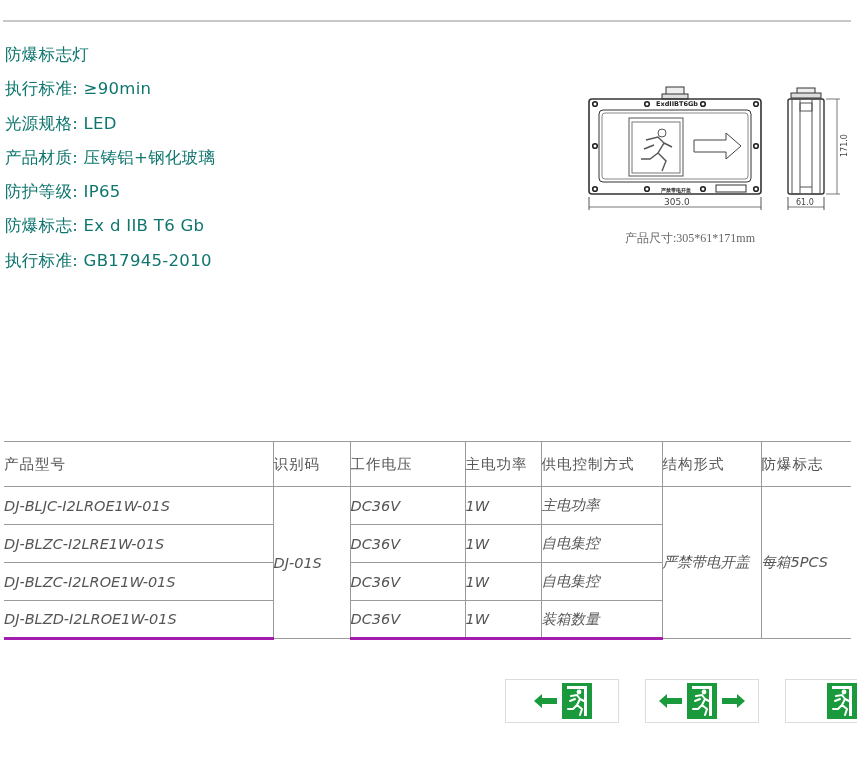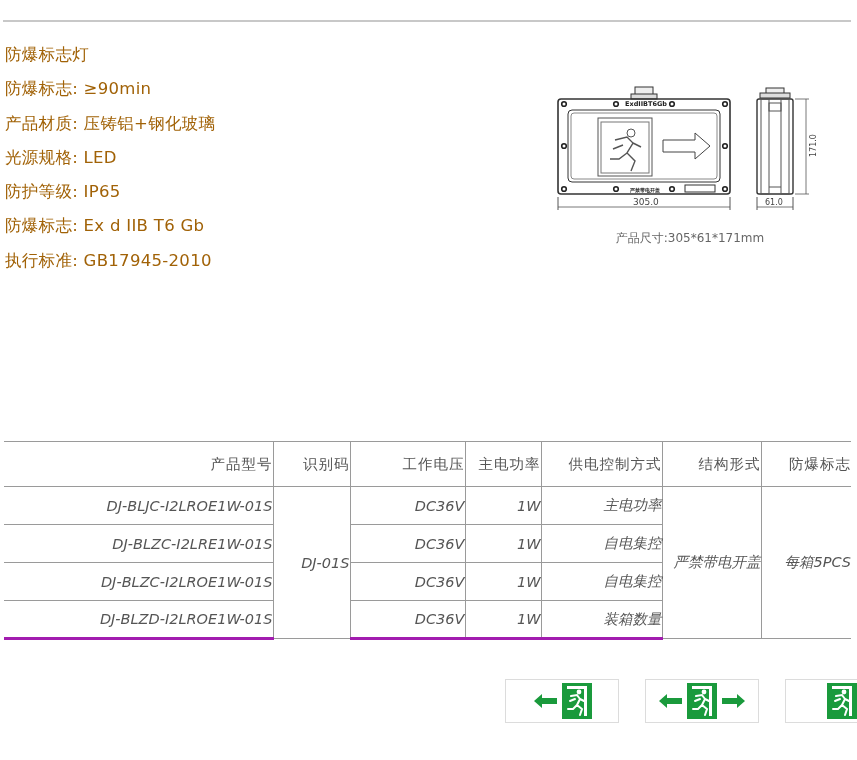--- a/index.html
+++ b/index.html
@@ -2,48 +2,48 @@
 <html><head>
 <meta charset="utf-8">
 <style>
   * { margin: 0; padding: 0; box-sizing: border-box; }
   html, body { width: 857px; height: 760px; background: #ffffff; overflow: hidden; }
   body { position: relative; font-family: "DejaVu Sans", "Liberation Sans", sans-serif; color: #555555; }
 
   .top-rule { position: absolute; left: 3px; top: 20px; width: 848px; height: 2px; background: #c8c8c8; }
 
   .specs { position: absolute; left: 5px; top: 38px; }
-  .spec-line { height: 34.3px; line-height: 34px; font-size: 16.5px; color: #a16207; white-space: nowrap; letter-spacing: 0.3px; }
+  .spec-line { height: 34.3px; line-height: 34px; font-size: 16.5px; color: #0f766e; white-space: nowrap; letter-spacing: 0.3px; }
   .spec-line sup { font-size: 8px; vertical-align: 8px; }
 
-  .drawing { position: absolute; left: 555px; top: 85px; }
-  .drawing-caption { position: absolute; left: 555px; top: 230px; width: 270px; text-align: center; font-size: 12px; color: #666; }
+  .drawing { position: absolute; left: 586px; top: 85px; }
+  .drawing-caption { position: absolute; left: 555px; top: 230px; width: 270px; text-align: center; font-size: 12px; color: #666; font-family: Liberation Serif, serif; }
 
   table.spec-table { position: absolute; left: 4px; top: 441px; width: 847px; border-collapse: collapse; font-size: 14.5px; color: #555; }
-  .spec-table th, .spec-table td { border-top: 1px solid #9a9a9a; border-bottom: 1px solid #9a9a9a; border-left: 1px solid #9a9a9a; text-align: right; font-weight: normal; }
+  .spec-table th, .spec-table td { border-top: 1px solid #9a9a9a; border-bottom: 1px solid #9a9a9a; border-left: 1px solid #9a9a9a; text-align: left; font-weight: normal; }
   .spec-table th:first-child, .spec-table td.first { border-left: none; }
   .spec-table th { height: 45px; letter-spacing: 1px; }
   .spec-table td { height: 38px; font-style: italic; }
   .spec-table tr.last td { border-bottom: 3px solid #a21caf; }
 
   .signs { position: absolute; left: 496px; top: 679px; display: flex; gap: 8px; }
   .sign { width: 132px; display: flex; flex-direction: column; align-items: center; gap: 36px; }
   .sign-box { width: 114px; height: 44px; border: 1px solid #dcdcdc; display: flex; align-items: center; justify-content: center; gap: 3px; background: #fff; }
   .sign-label { margin-top: 9px; font-size: 10.5px; color: #555; letter-spacing: 1px; }
 </style>
 </head>
 <body>
 
 <div class="top-rule"></div>
 
 <div class="specs">
   <div class="spec-line">防爆标志灯</div>
-  <div class="spec-line">防爆标志: ≥90min</div>
+  <div class="spec-line">执行标准: ≥90min</div>
+  <div class="spec-line">光源规格: LED</div>
   <div class="spec-line">产品材质: 压铸铝+钢化玻璃</div>
-  <div class="spec-line">光源规格: LED</div>
   <div class="spec-line">防护等级: IP65</div>
   <div class="spec-line">防爆标志: Ex d IIB T6 Gb</div>
   <div class="spec-line">执行标准: GB17945-2010</div>
 </div>
 
 <div class="drawing">
   <svg width="265" height="130" viewBox="0 0 265 130">
     <g fill="none" stroke="#333" stroke-width="1">
 
       <rect x="80" y="2" width="18" height="8" fill="#eee"></rect>

